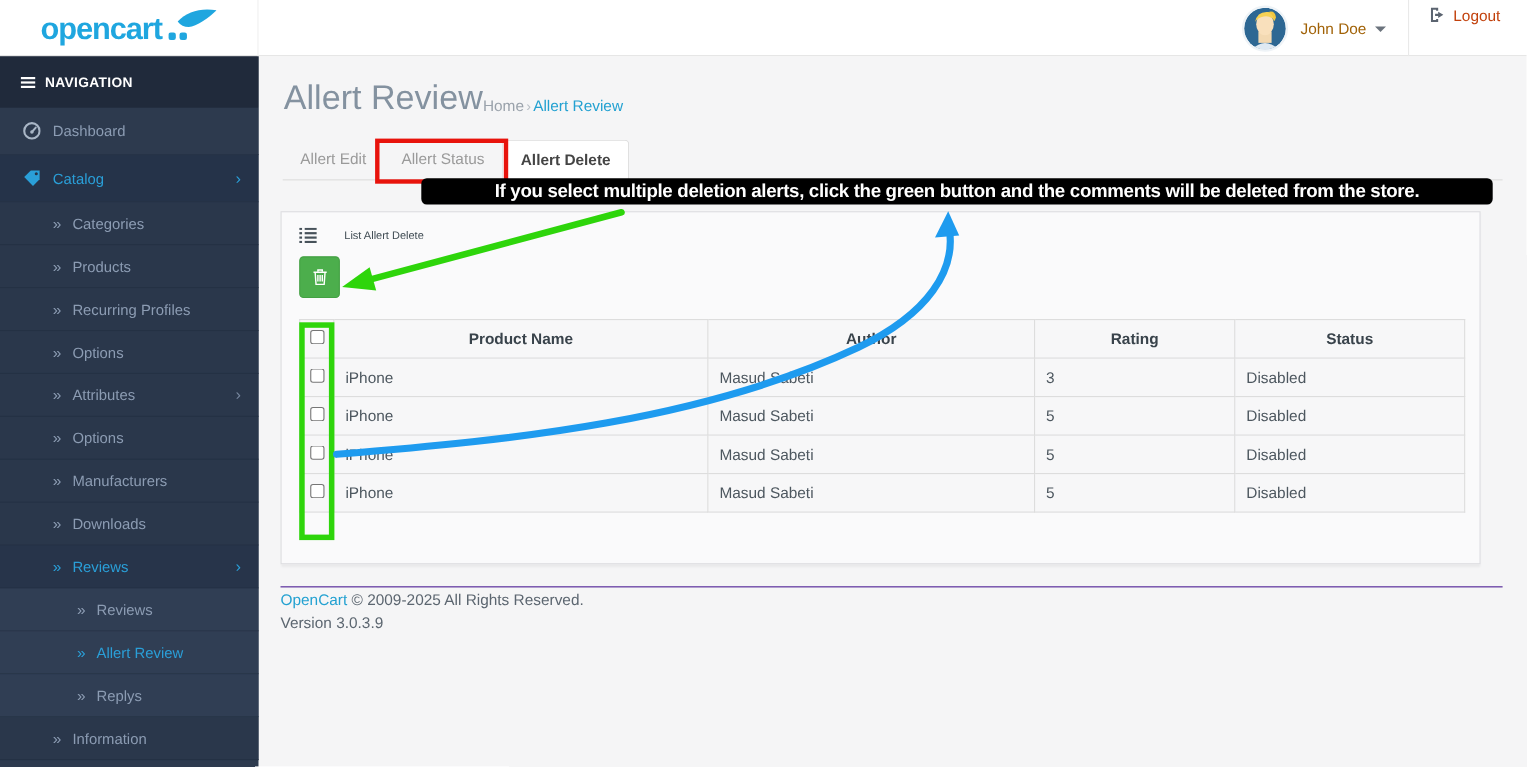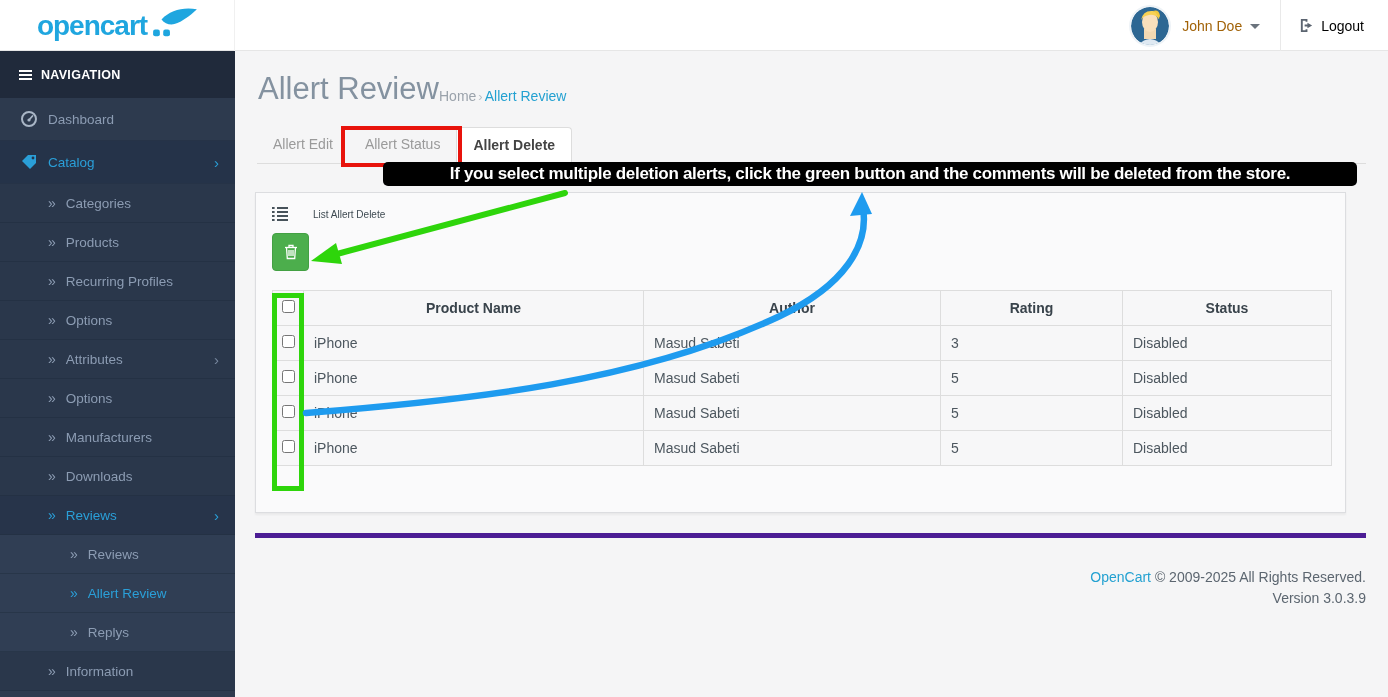--- a/index.html
+++ b/index.html
@@ -10,21 +10,21 @@
   
   .topbar { position:absolute; left:0; top:0; width:1388px; height:51px; background:#fff; border-bottom:1px solid #e6e6e6; z-index:5; }
   .logo-box { position:absolute; left:0; top:0; width:235px; height:51px; display:flex; align-items:center; justify-content:center; border-right:1px solid #f0f0f0; }
   .logo-text { font-size:28px; font-weight:bold; color:#1fa6df; letter-spacing:-1px; }
   .logo-cart { margin-left:6px; margin-top:-8px; }
   .user-area { position:absolute; right:0; top:0; height:51px; display:flex; align-items:center; }
   .avatar { width:42px; height:42px; border-radius:50%; overflow:hidden; margin-right:11px; border:2px solid #eef3f7; }
   .user-name { font-size:14px; color:#a16207; cursor:pointer; display:flex; align-items:center; }
   .caret-down { width:0; height:0; border-left:5px solid transparent; border-right:5px solid transparent; border-top:5px solid #6b737d; margin-left:8px; margin-top:2px; }
   .hdr-divider { width:1px; height:51px; background:#e9e9e9; margin:0 0 0 20px; }
-  .logout-btn { display:flex; align-items:center; gap:7px; font-size:14px; color:#000000; padding:0 24px 0 18px; cursor:pointer; height:40px; }
+  .logout-btn { display:flex; gap:7px; font-size:14px; color:#c2410c; padding:0 24px 0 18px; cursor:pointer; height:40px; }
 
   
   .sidebar { position:absolute; left:0; top:51px; width:235px; height:646px; background:#2d3a4e; z-index:4; }
   .nav-header { height:47px; background:#202a3b; color:#fff; font-size:12.5px; font-weight:bold; letter-spacing:.3px; display:flex; align-items:center; padding-left:19px; gap:9px; }
   .bars-icon span { display:block; width:13px; height:2px; background:#fff; margin:2px 0; }
   .sb-item { display:flex; align-items:center; color:#8c9cb3; font-size:13.5px; cursor:pointer; }
   .sb-item .sb-label { margin-left:10px; }
   .sb-item .chev { margin-left:auto; font-size:15px; color:#77879e; }
   .l1 { height:43px; background:#2d3a4e; border-bottom:1px solid #263347; padding:0 16px 0 20px; }
   .l1.open { background:#253349; }
@@ -52,21 +52,21 @@
   .panel-heading { display:flex; align-items:center; gap:25px; padding:14px 16px 0 16px; font-size:10px; color:#3e4a52; }
   .btn-delete { margin:12px 0 0 16px; width:37px; height:38px; background:#4cae4c; border:1px solid #43a043; border-radius:4px; display:flex; align-items:center; justify-content:center; cursor:pointer; }
   .tbl { margin:19px 16px 0 16px; border-collapse:collapse; table-layout:fixed; width:1059px; font-size:14px; }
   .tbl th, .tbl td { border:1px solid #ddd; background:#f7f7f8; padding:9px 10px; }
   .tbl th { color:#39434b; font-weight:bold; text-align:center; }
   .tbl td { color:#4d575f; text-align:left; }
   .tbl th.cb, .tbl td.cb { text-align:center; padding:9px 4px; }
   .tbl input[type=checkbox] { width:13px; height:13px; }
 
   
-  .footer { position:absolute; left:20px; width:1111px; top:482px; border-top:5px solid #4c1d95; text-align:right; padding-top:31px; font-size:14px; color:#5c6670; }
+  .footer { position:absolute; left:20px; width:1111px; top:482px; border-top:1px solid #4c1d95; text-align:left; padding-top:3px; font-size:14px; color:#5c6670; }
   .footer .foot-link { color:#23a1d1; text-decoration:none; cursor:pointer; }
   .footer .version { margin-top:5px; }
 
   
   .red-box { position:absolute; left:341px; top:126px; width:121px; height:41px; border:4px solid #e8130c; z-index:30; pointer-events:none; }
   .green-box { position:absolute; left:272px; top:293px; width:32px; height:198px; border:5px solid #2ed50b; z-index:30; pointer-events:none; }
   .tooltip-bar { position:absolute; left:383px; top:162px; width:974px; height:24px; background:#000; border-radius:5px; color:#fff; font-size:17px; font-weight:bold; text-align:center; line-height:24px; white-space:nowrap; z-index:40; letter-spacing:-0.3px; }
   .arrows { position:absolute; left:0; top:0; width:1388px; height:697px; z-index:50; pointer-events:none; }
 </style>
 </head>

